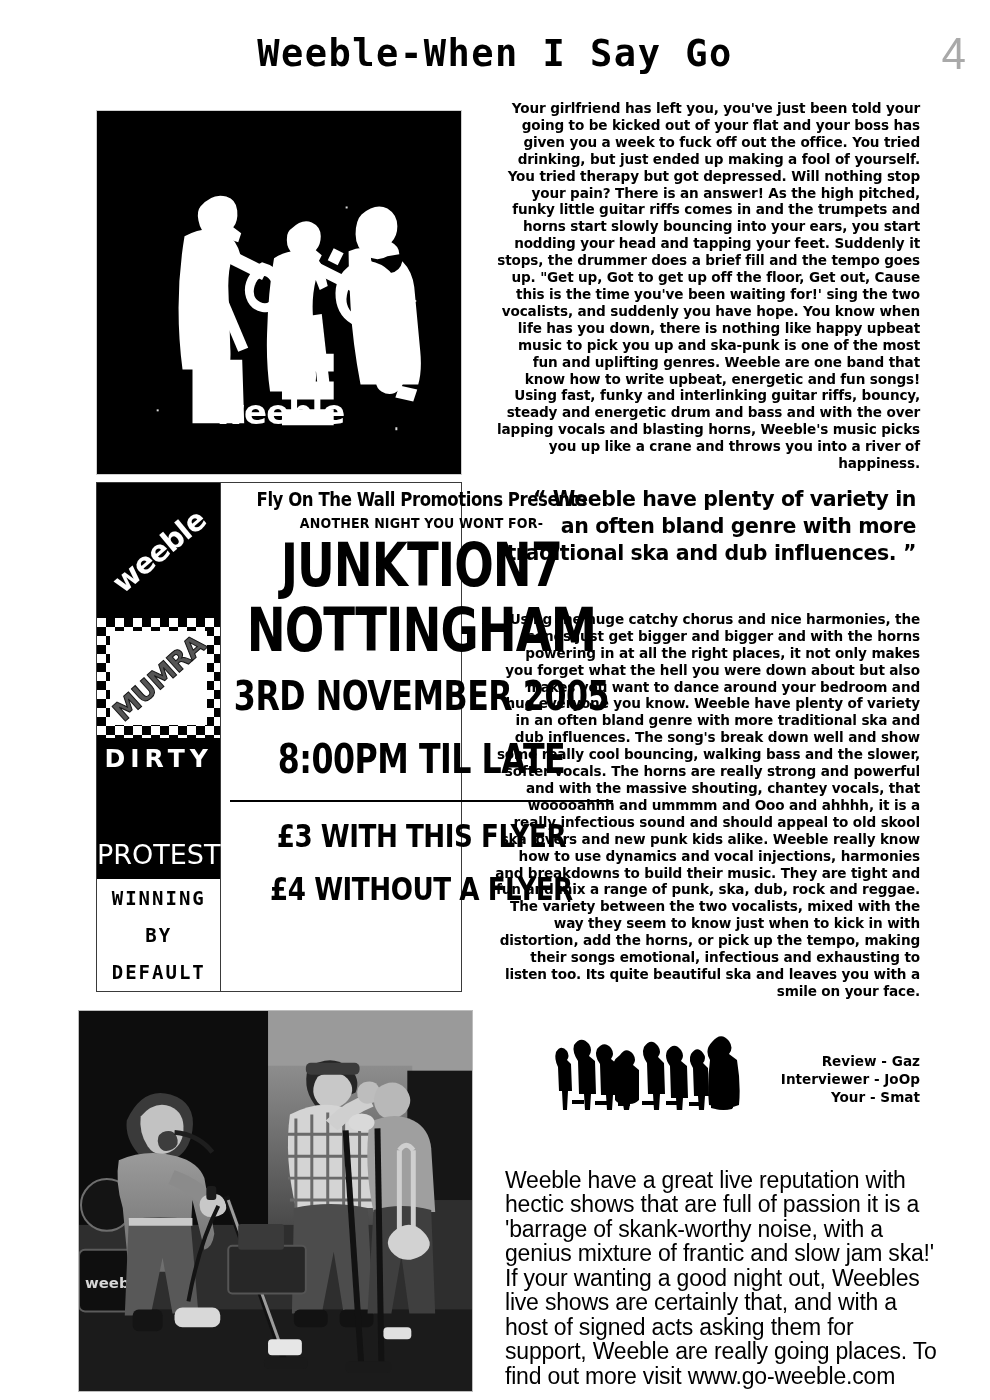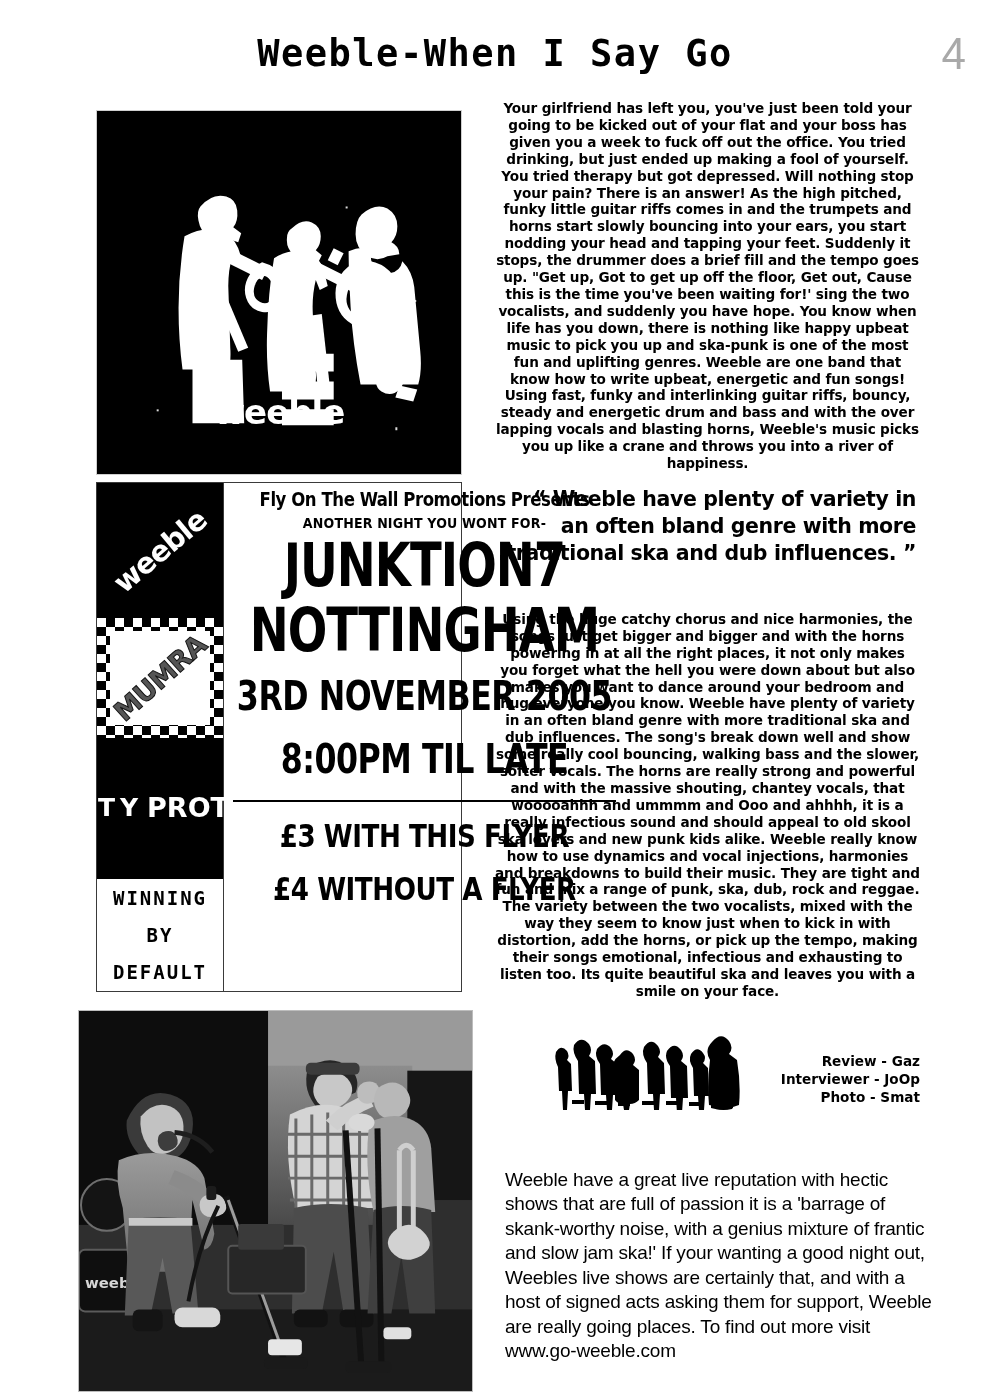--- a/index.html
+++ b/index.html
@@ -141,35 +141,35 @@
     letter-spacing: -1px;
     white-space: nowrap;
     -webkit-text-stroke: 1px #111;
   }
 
   .flyer-band-dirty {
     flex: 1;
     background: #000;
     color: #fff;
     display: flex;
-    flex-direction: row;
+    flex-direction: column;
     align-items: center;
-    justify-content: center;
+    justify-content: space-between;
     gap: 4px;
     padding: 6px 0;
   }
   .flyer-band-dirty .l1 {
     font-family: "DejaVu Sans", sans-serif;
     font-weight: 700;
     font-size: 25px;
     letter-spacing: 5px;
   }
   .flyer-band-dirty .l2 {
     font-family: "DejaVu Sans", sans-serif;
-    font-weight: 700;
+    font-weight: 400;
     font-size: 27px;
     letter-spacing: 0px;
   }
 
   .flyer-band-winning {
     height: 112px;
     background: #fff;
     border-top: 3px solid #000;
     color: #000;
     display: flex;
@@ -266,21 +266,21 @@
   #right-column {
     position: absolute;
     left: 495px; top: 92px;
     width: 425px;
   }
   .body-bold {
     font-family: "DejaVu Sans", sans-serif;
     font-weight: 700;
     font-size: 13.6px;
     line-height: 16.9px;
-    text-align: center;
+    text-align: right;
     letter-spacing: -0.15px;
   }
   #intro-paragraph { margin-top: 8px; }
 
   #pull-quote {
     margin-top: 14px;
     text-align: right;
     font-family: "DejaVu Sans", sans-serif;
     font-weight: 700;
     font-size: 20.5px;
@@ -313,21 +313,21 @@
     padding-bottom: 4px;
     white-space: nowrap;
   }
 
   #outro-paragraph {
     margin-top: 58px;
     margin-left: 10px;
     width: 432px;
     font-family: "Liberation Sans", sans-serif;
     font-weight: 400;
-    font-size: 19px;
+    font-size: 23px;
     line-height: 24.5px;
     letter-spacing: -0.2px;
   }
 </style>
 </head>
 <body>
 
 <div id="page-header">
   <div id="article-title">Weeble-When I Say Go</div>
   <div id="page-number">4</div>
@@ -523,18 +523,18 @@
         <path d="M141 26 q6 -9 12 -1 q4 5 0 10 l5 5 l1 28 l-4 0 l-1 14 l-5 0 l-1 -14 l-4 0 l-1 -28 q-5 -8 -2 -14 z"></path>
         <path d="M162 14 q9 -11 17 -1 q5 7 0 13 l8 6 q4 24 2 45 l-6 2 l-1 2 q-9 2 -16 0 l-1 -3 l-6 -1 q-2 -22 1 -45 q-6 -10 2 -18 z"></path>
         <path d="M22 72 l12 0 l0 4 l-12 0 z M45 73 l12 0 l0 4 l-12 0 z M68 74 l12 0 l0 4 l-12 0 z
                  M92 73 l12 0 l0 4 l-12 0 z M116 73 l12 0 l0 4 l-12 0 z M139 74 l11 0 l0 4 l-11 0 z
                  M161 76 q12 -4 22 0 l0 4 q-11 3 -22 0 z"></path>
       </g>
     </svg>
     <div id="credits-lines">
       <div>Review - Gaz</div>
       <div>Interviewer - JoOp</div>
-      <div>Photo - Smat</div>
+      <div>Your - Smat</div>
     </div>
   </div>
 
   <div id="outro-paragraph">Weeble have a great live reputation with hectic shows that are full of passion it is a 'barrage of skank-worthy noise, with a genius mixture of frantic and slow jam ska!' If your wanting a good night out, Weebles live shows are certainly that, and with a host of signed acts asking them for support, Weeble are really going places. To find out more visit www.go-weeble.com</div>
 </div>
 
 </body></html>

